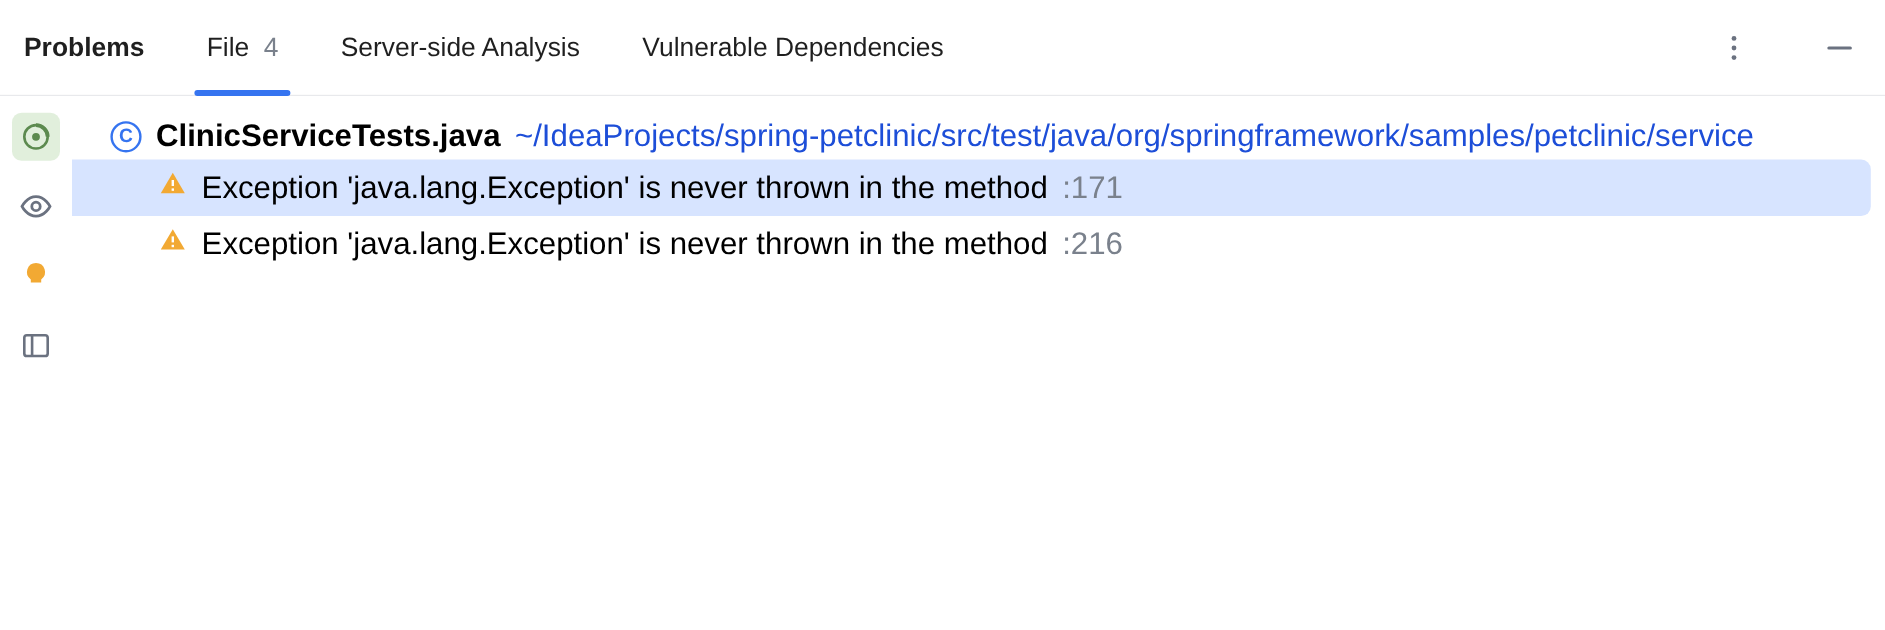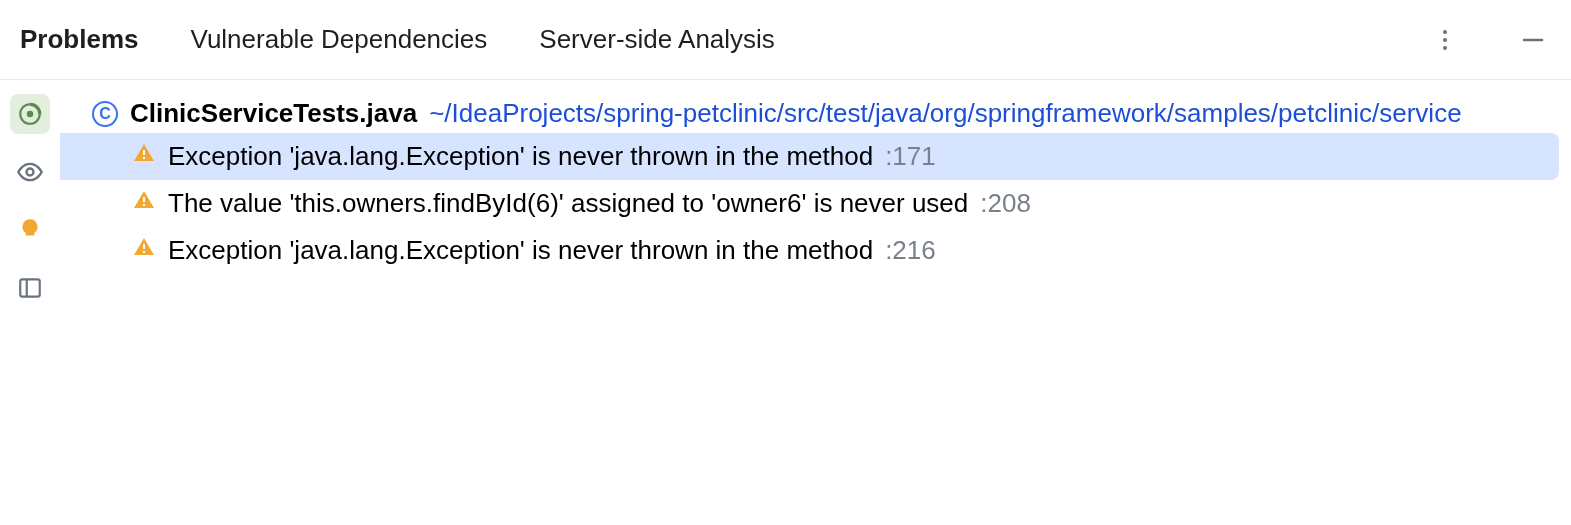--- a/index.html
+++ b/index.html
@@ -18,21 +18,21 @@
     border-bottom: 1px solid #e8e9ec;
     padding-left: 20px;
     padding-right: 20px;
     gap: 52px;
   }
   .tab {
     display: flex;
     align-items: center;
     gap: 12px;
     height: 100%;
-    font-size: 26px;
+    font-size: 22px;
     color: #1f1f1f;
     position: relative;
     cursor: pointer;
   }
   .tab.strong { font-weight: 700; }
   .tab .count { color: #7a818c; font-weight: 400; }
   .tab.active::after {
     content: "";
     position: absolute;
     left: -10px; right: -10px;
@@ -108,25 +108,29 @@
   }
   .warn-icon, .typo-icon { flex-shrink: 0; }
 </style>
 </head>
 <body>
 
 <div class="tabbar">
   <div class="tab strong">
     <span>Problems</span>
   </div>
+  <div class="tab active">
+    <span>File</span>
+    <span class="count">4</span>
+  </div>
+  <div class="tab">
+    <span>Server-side Analysis</span>
+  </div>
   <div class="tab">
     <span>Vulnerable Dependencies</span>
-  </div>
-  <div class="tab">
-    <span>Server-side Analysis</span>
   </div>
   <div class="tabbar-spacer"></div>
   <div class="icon-btn">
     <svg width="6" height="24" viewBox="0 0 6 24">
         <circle cx="3" cy="4" r="2" fill="#6b7280"></circle>
         <circle cx="3" cy="12" r="2" fill="#6b7280"></circle>
         <circle cx="3" cy="20" r="2" fill="#6b7280"></circle>
       </svg>
   </div>
   <div class="icon-btn">
@@ -181,27 +185,18 @@
             </svg></span>
           <span>Exception 'java.lang.Exception' is never thrown in the method</span>
           <span class="line-no">:171</span>
         </div>
         <div class="problem-row">
           <span><svg class="warn-icon" width="24" height="24" viewBox="0 0 24 24">
               <path d="M12 3 L22 20 H2 Z" fill="#f2a933"></path>
               <rect x="11" y="9" width="2" height="5" fill="#fff"></rect>
               <rect x="11" y="16" width="2" height="2" fill="#fff"></rect>
             </svg></span>
-          <span>The value 'this.owners.findById(6)' assigned to 'owner6' is never used</span>
-          <span class="line-no">:208</span>
-        </div>
-        <div class="problem-row">
-          <span><svg class="warn-icon" width="24" height="24" viewBox="0 0 24 24">
-              <path d="M12 3 L22 20 H2 Z" fill="#f2a933"></path>
-              <rect x="11" y="9" width="2" height="5" fill="#fff"></rect>
-              <rect x="11" y="16" width="2" height="2" fill="#fff"></rect>
-            </svg></span>
           <span>Exception 'java.lang.Exception' is never thrown in the method</span>
           <span class="line-no">:216</span>
         </div>
       </div>
   </div>
 </div>
 
 </body></html>

